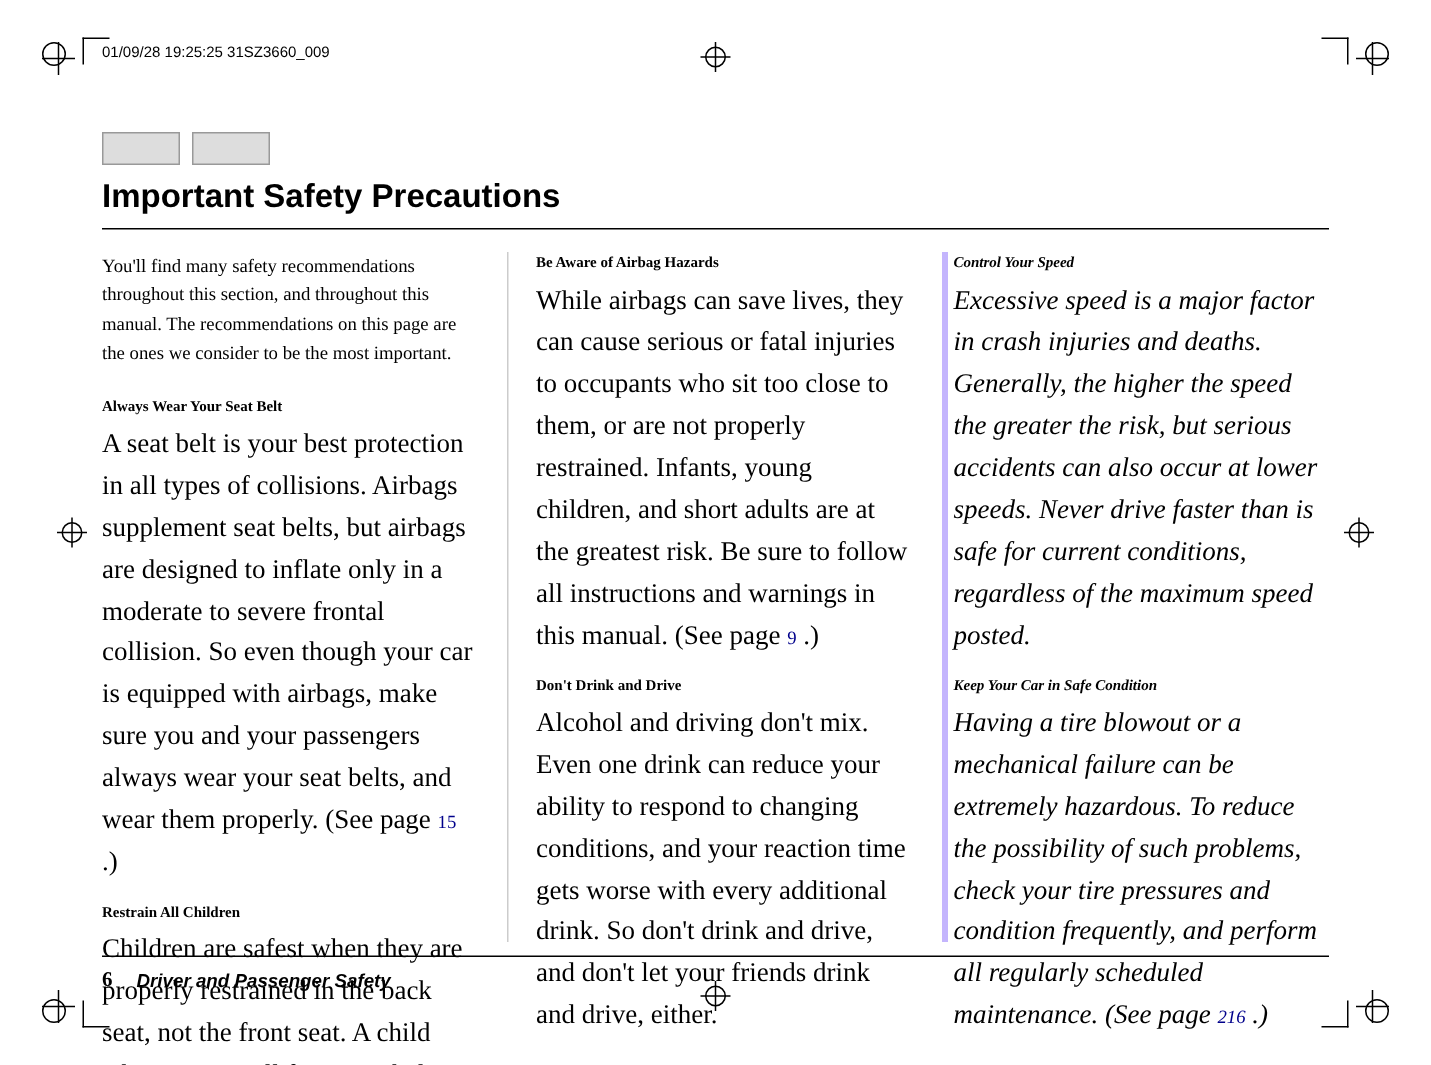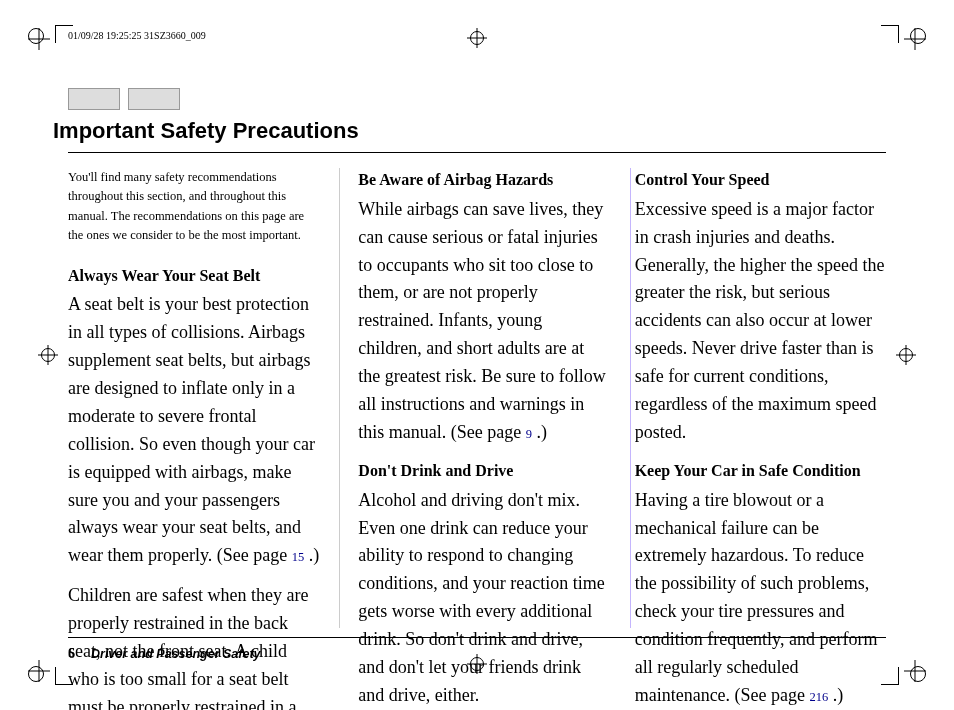--- a/index.html
+++ b/index.html
@@ -100,21 +100,21 @@
       left: 50%;
       transform: translate(-50%, -50%);
     }
 
     
     .meta-top {
       position: absolute;
       top: 30px;
       left: 68px;
       font-size: 10px;
-      font-family: Liberation Serif, serif;
+      font-family: Liberation Sans, sans-serif;
       color: #000;
     }
 
     
     .bracket-tl {
       position: absolute;
       top: 25px;
       left: 55px;
       width: 18px;
       height: 18px;
@@ -171,21 +171,21 @@
       right: 68px;
       height: 1px;
       background: #000;
     }
     .h-rule-after-title { top: 152px; }
 
     
     .section-title {
       position: absolute;
       top: 118px;
-      left: 53px;
+      left: 68px;
       font-size: 22px;
       font-weight: bold;
       font-family: Arial, Helvetica, sans-serif;
       color: #000;
     }
 
     
     .content-area {
       position: absolute;
       top: 168px;
@@ -208,36 +208,37 @@
       padding-right: 20px;
     }
     .column:nth-child(2) {
       padding-left: 18px;
       padding-right: 20px;
       border-left: 1px solid #ccc;
     }
     .column:nth-child(3) {
       padding-left: 4px;
       padding-right: 0;
-      border-left: 1px solid #c4b5fd;
+      border-left: 4px solid #c4b5fd;
+      font-style: italic;
     }
 
     .intro-text {
       margin-bottom: 18px;
       font-size: 12.5px;
       line-height: 1.55;
     }
 
     .subsection {
       margin-bottom: 12px;
     }
 
     .subsection-title {
       font-weight: bold;
-      font-size: 16px;
+      font-size: 10px;
       margin-bottom: 3px;
       display: block;
     }
 
     .body-text {
       font-size: 18px;
       line-height: 1.55;
     }
 
     .link-text {
@@ -350,20 +351,21 @@
 
     <div class="column">
       <p class="intro-text">You'll find many safety recommendations throughout this section, and throughout this manual. The recommendations on this page are the ones we consider to be the most important.</p>
 
       <div class="subsection">
         <span class="subsection-title">Always Wear Your Seat Belt</span>
         <span class="body-text">A seat belt is your best protection in all types of collisions. Airbags supplement seat belts, but airbags are designed to inflate only in a moderate to severe frontal collision. So even though your car is equipped with airbags, make sure you and your passengers always wear your seat belts, and wear them properly. (See page </span><a class="link-text">15</a><span class="body-text"> .)</span>
       </div>
 
       <div class="subsection">
+        <span class="subsection-title">Restrain All Children</span>
         <span class="body-text">Children are safest when they are properly restrained in the back seat, not the front seat. A child who is too small for a seat belt must be properly restrained in a child higher seat. (See page </span><a class="link-text">20</a><span class="body-text"> .)</span>
       </div>
     </div>
 
     <div class="column">
       <div class="subsection">
         <span class="subsection-title">Be Aware of Airbag Hazards</span>
         <span class="body-text">While airbags can save lives, they can cause serious or fatal injuries to occupants who sit too close to them, or are not properly restrained. Infants, young children, and short adults are at the greatest risk. Be sure to follow all instructions and warnings in this manual. (See page </span><a class="link-text">9</a><span class="body-text"> .)</span>
       </div>
 

